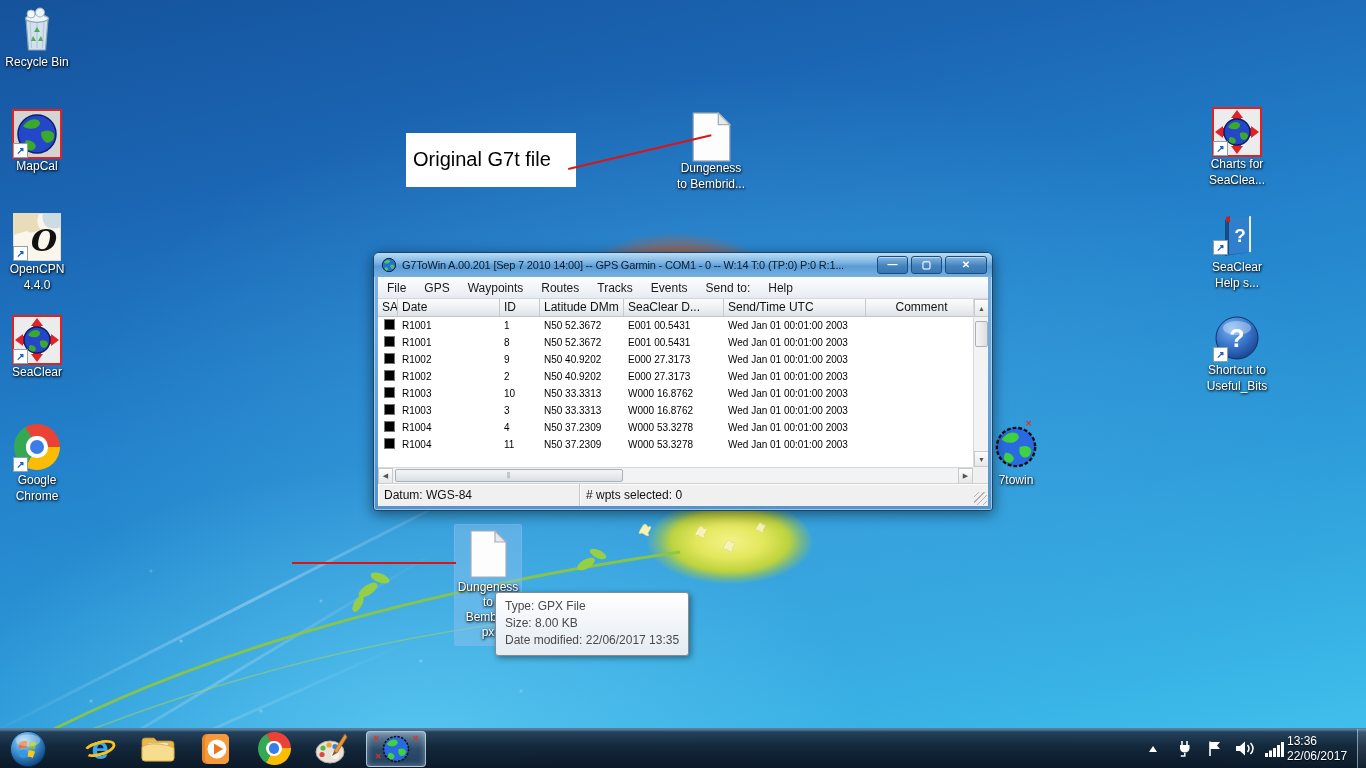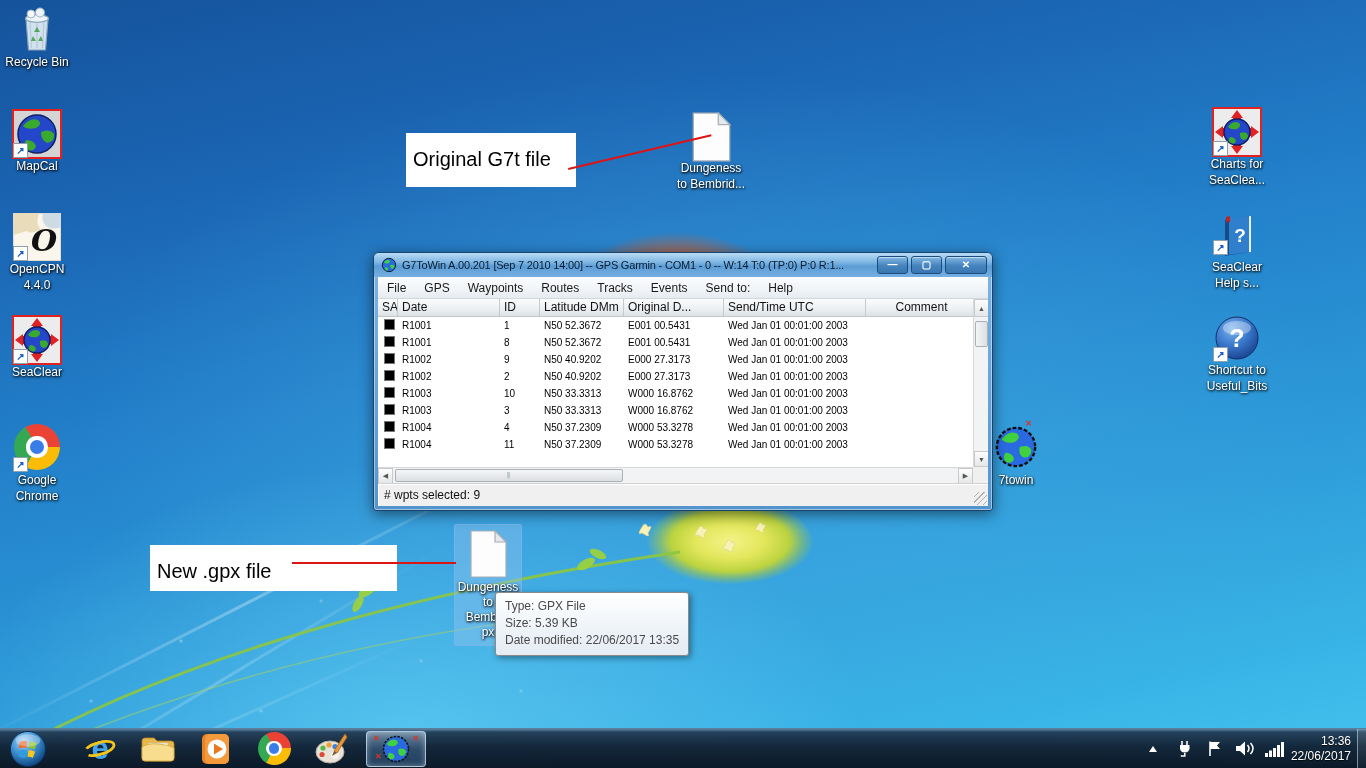--- a/index.html
+++ b/index.html
@@ -99,21 +99,21 @@
   .taskbar { position:absolute; left:0; bottom:0; width:1366px; height:40px; z-index:10;
     background:linear-gradient(180deg, rgba(90,130,165,.95) 0%, rgba(35,60,85,.96) 8%, rgba(18,35,54,.97) 45%, rgba(10,22,36,.98) 100%);
     border-top:1px solid rgba(150,190,220,.6); display:flex; align-items:center; }
   .tb-ic { width:44px; height:40px; display:flex; align-items:center; justify-content:center; position:relative; }
   .g7-btn { width:60px; height:36px; margin-left:12px; border-radius:4px; position:relative;
     border:1px solid rgba(210,235,255,.75); background:linear-gradient(rgba(200,230,255,.45), rgba(110,170,225,.30) 50%, rgba(70,130,190,.35));
     box-shadow: inset 0 0 6px rgba(255,255,255,.4); display:flex; align-items:center; justify-content:center; }
   .redx { position:absolute; color:#e03020; font-size:8px; font-weight:bold; line-height:1; }
   .tray { margin-left:auto; display:flex; align-items:center; height:40px; }
   .tray-ic { width:24px; height:40px; display:flex; align-items:center; justify-content:center; }
-  .clock { width:70px; text-align:right; padding-right:6px; color:#fff; font-size:12px; line-height:15px; text-shadow:0 1px 1px rgba(0,0,0,.8); }
+  .clock { width:70px; text-align:left; padding-right:6px; color:#fff; font-size:12px; line-height:15px; text-shadow:0 1px 1px rgba(0,0,0,.8); }
   .showdesk { width:9px; height:40px; border-left:1px solid rgba(200,225,245,.55); background:linear-gradient(rgba(255,255,255,.12), rgba(255,255,255,.03)); }
   .ie-wrap { position:relative; width:34px; height:34px; display:flex; align-items:center; justify-content:center; }
   .ie-e { font-size:31px; font-weight:bold; color:#3fa4ea; text-shadow:0 1px 1px rgba(0,0,0,.35); }
   .ie-ring { position:absolute; left:0; top:9px; width:33px; height:15px; border:3px solid #f2c41c; border-radius:50%;
     transform:rotate(-16deg); border-left-color:transparent; }
   .chrome-ball { border-radius:50%; position:relative;
     background:conic-gradient(from 210deg, #34a853 0deg 120deg, #ea4335 120deg 240deg, #fbbc05 240deg 360deg); }
   .chrome-ball::before { content:""; position:absolute; left:27%; top:27%; width:46%; height:46%; background:#fff; border-radius:50%; }
   .chrome-ball::after { content:""; position:absolute; left:34%; top:34%; width:32%; height:32%; background:#3a7de8; border-radius:50%; }
 </style>
@@ -316,21 +316,21 @@
         <span class="menu-item">Send to:</span>
         <span class="menu-item">Help</span>
       </div>
 
       <div class="listarea">
         <div class="hdr">
           <span class="hc w-sa">SA</span>
           <span class="hc w-name">Date</span>
           <span class="hc w-id">ID</span>
           <span class="hc w-lat">Latitude DMm</span>
-          <span class="hc w-lon">Original D...</span>
+          <span class="hc w-lon">SeaClear D...</span>
           <span class="hc w-dt">Send/Time  UTC</span>
           <span class="hc w-cm" style="border-right:none;text-align:center;">Comment</span>
         </div>
         <div class="rows">
           <div class="trow">
             <span class="c w-sa"><i class="sq"></i></span>
             <span class="c w-name">R1001</span>
             <span class="c w-id">1</span>
             <span class="c w-lat">N50 52.3672</span>
             <span class="c w-lon">E001 00.5431</span>
@@ -409,50 +409,48 @@
       </div>
 
       <div class="hscroll">
         <div class="hb" style="left:0;">◀</div>
         <div class="hthumb">⦀</div>
         <div class="hb" style="right:0;">▶</div>
       </div>
       <div class="corner"></div>
 
       <div class="statusbar">
-        <span class="spanel" style="flex:1; border-right:none;"># wpts selected: 9</span>
+        <span class="spanel" style="width:202px;">Datum: WGS-84</span>
+        <span class="spanel" style="flex:1; border-right:none;"># wpts selected: 0</span>
         <span class="sizegrip"></span>
       </div>
     </div>
   </div>
 
   <div class="note" style="left:406px; top:133px; width:170px; height:54px;">
     <span>Original G7t file</span>
   </div>
   <div class="rline" style="left:568px; top:168px; width:147px; transform:rotate(-13.3deg);"></div>
 
-  <div class="note" style="left:150px; top:545px; width:247px; height:46px;">
-    <span>New .gpx file</span>
-  </div>
   <div class="rline" style="left:292px; top:562px; width:164px;"></div>
 
   <div class="file-new">
     <svg style="display:block; margin:5px auto 2px;" width="46" height="48" viewBox="0 0 44 48">
       <path d="M5 1 h24 l11 11 v35 H5z" fill="#fdfdfe" stroke="#a6aeb6" stroke-width="1.2"></path>
       <path d="M29 1 l11 11 h-11z" fill="#e4e9ee" stroke="#a6aeb6" stroke-width="1.2"></path>
     </svg>
     <span class="dlabel">Dungeness</span>
     <span class="dlabel">to</span>
     <span class="dlabel">Bembrid</span>
     <span class="dlabel">px</span>
   </div>
 
   <div class="tooltip">
     <div>Type: GPX File</div>
-    <div>Size: 5.39 KB</div>
+    <div>Size: 8.00 KB</div>
     <div>Date modified: 22/06/2017 13:35</div>
   </div>
 
   <div class="taskbar">
     <div class="tb-ic" style="width:56px;">
       <svg width="38" height="38" viewBox="0 0 40 40">
         <defs>
           <radialGradient id="orbg" cx="38%" cy="28%" r="85%">
             <stop offset="0" stop-color="#a8d8fa"></stop>
               <stop offset="0.45" stop-color="#3e8fd0"></stop>

